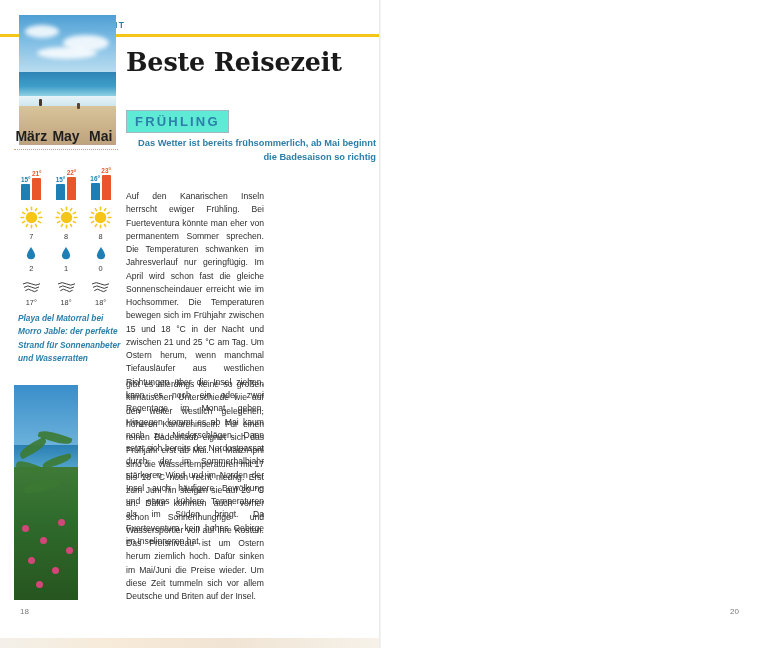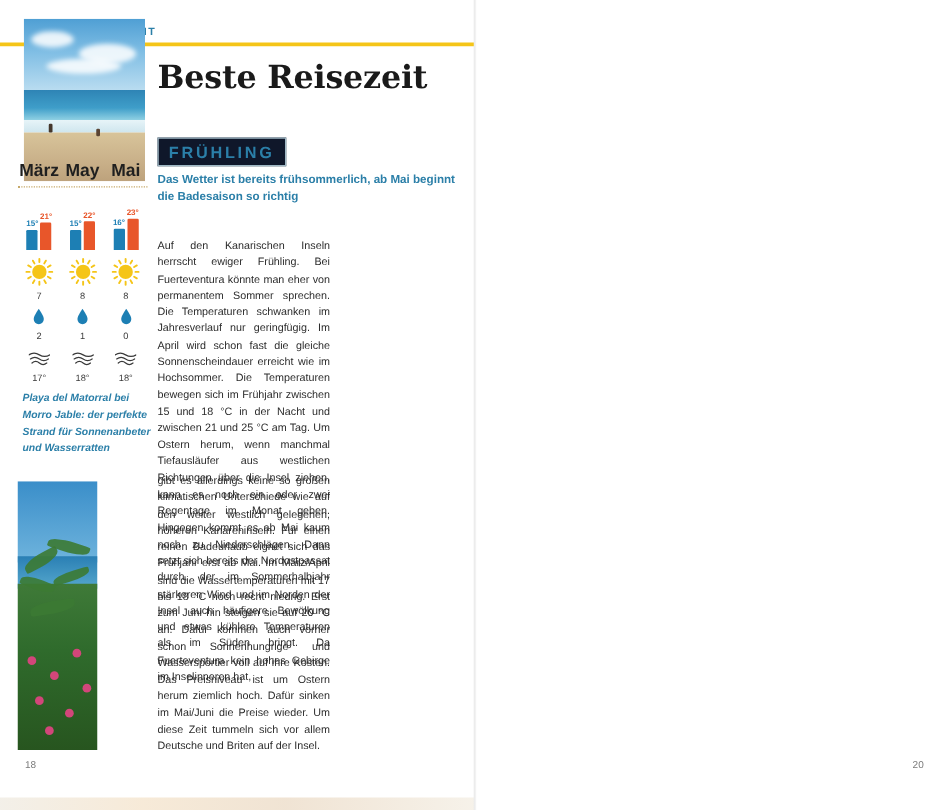--- a/index.html
+++ b/index.html
@@ -39,30 +39,30 @@
     font-size: 25.5px; font-weight: bold; line-height: 1.17;
     color: #1a1a1a; letter-spacing: -0.2px;
   }
 
   
   .season-box {
     position: absolute;
     border: 1.3px solid #9fb8c4;
     padding: 3px 8px 3px 8px;
     font-size: 13px; font-weight: bold; letter-spacing: 2.2px;
-    color: #2b7fa8; background: #0f172a;
+    color: #2b7fa8; background: #5eead4;
   }
   .season-fruehling { left: 126px; top: 110px; }
 
   .season-sub {
     position: absolute;
     font-size: 9.3px; font-weight: bold; line-height: 1.48;
     color: #2b7fa8;
   }
-  .sub-fruehling { left: 126px; top: 137px; width: 250px; }
+  .sub-fruehling { left: 126px; top: 137px; width: 250px; text-align: right; }
 
   
   .body-col {
     position: absolute;
     font-size: 8.6px; line-height: 1.545;
     color: #2c2c2c; text-align: justify;
     font-family: "Liberation Sans", sans-serif;
   }
   .col-left-wide   { left: 126px; top: 190px; width: 138px; }
   .col-left-narrow { left: 126px; top: 378px; width: 138px; }

